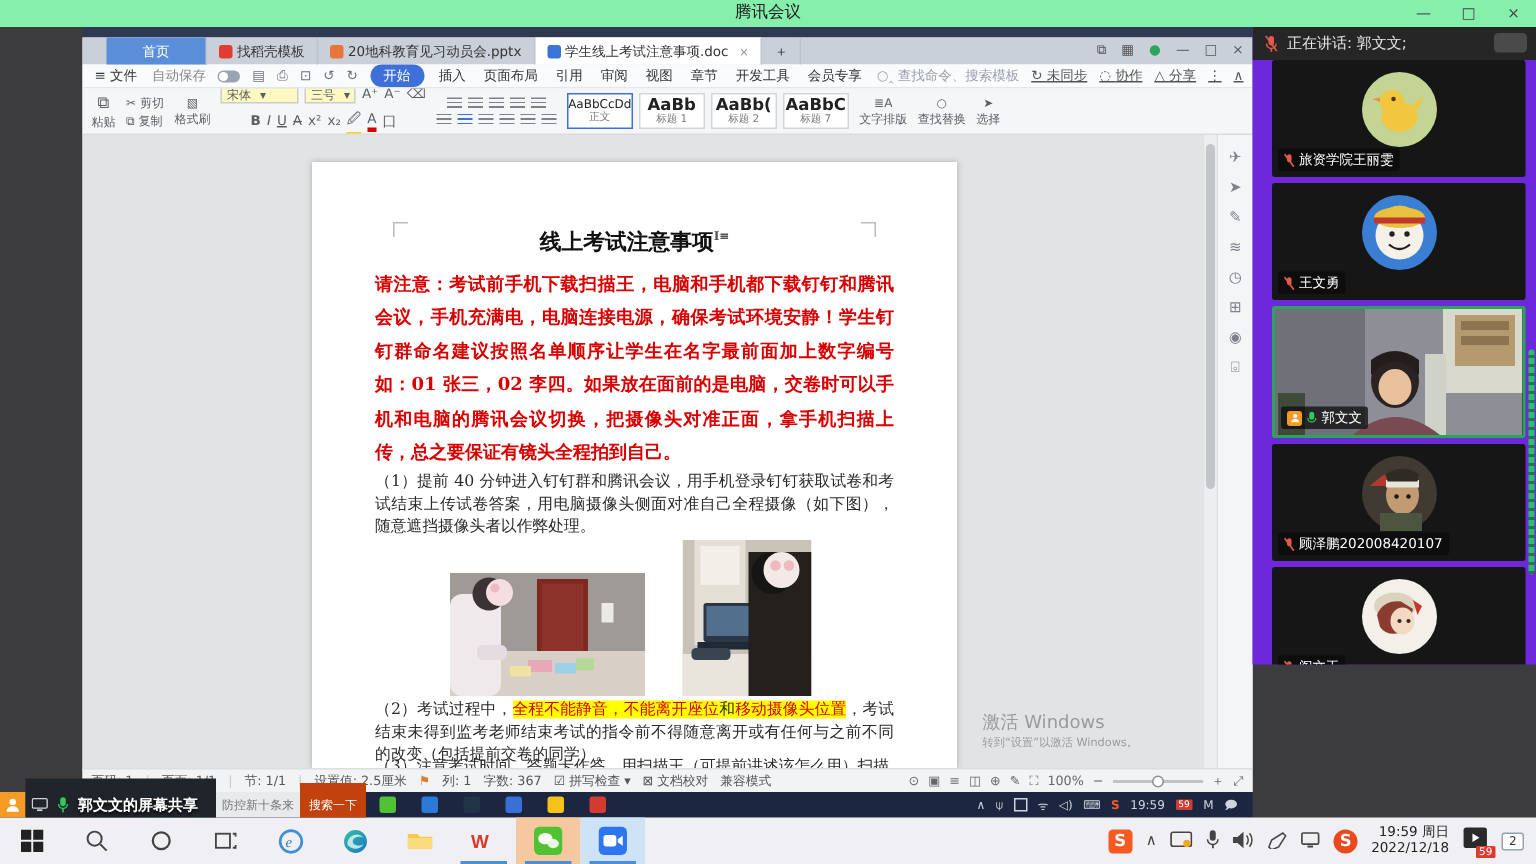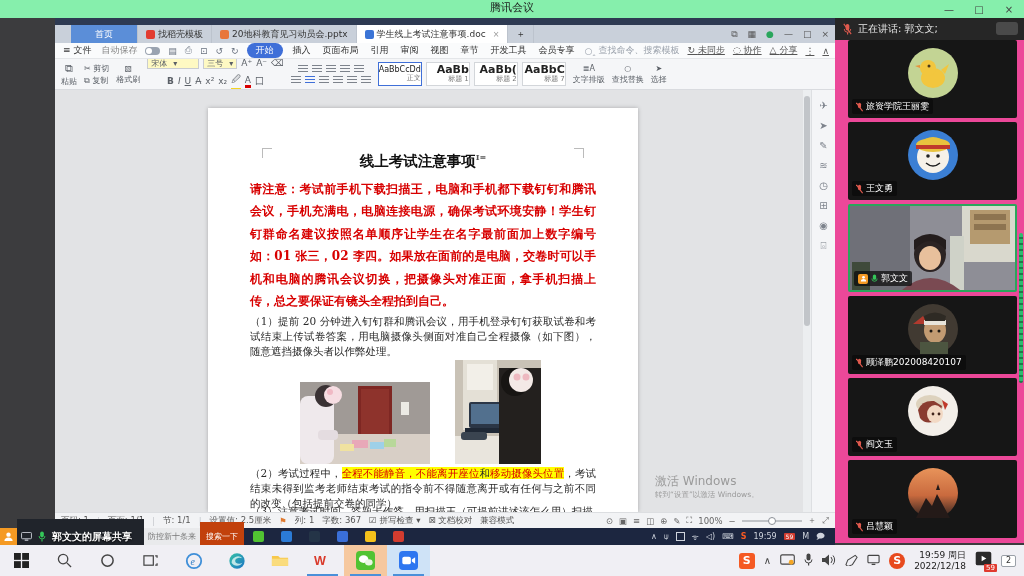--- a/index.html
+++ b/index.html
@@ -43,21 +43,21 @@
   .ribbon { height:31px; background:#f5f6f8; border-bottom:1px solid #d9dbdf; display:flex; align-items:center;
     padding:0 6px; gap:7px; font-size:8px; color:#5a5f66; white-space:nowrap; overflow:hidden; }
   .rgroup { display:flex; flex-direction:column; align-items:center; gap:1px; }
   .rrow { display:flex; align-items:center; gap:4px; }
   .fontbox { border:1px solid #c9ccd1; background:#fef9c3; padding:0 3px; height:11px; display:flex; align-items:center; gap:6px; }
   .fmt-b { font-weight:bold; font-size:9px; }
   .fmt { font-size:9px; }
   .lines { display:inline-block; width:10px; height:7px;
     background:repeating-linear-gradient(#7d838c 0 1px, transparent 1px 3px); }
   .stylecell { border:1px solid #d3d6da; background:#fff; width:44px; height:24px; display:flex;
-    flex-direction:column; align-items:flex-end; justify-content:center; line-height:1.1; }
+    flex-direction:column; align-items:center; justify-content:center; line-height:1.1; }
   .stylecell.sel { border-color:#3f6fd8; }
   .stylecell .sample { font-size:8px; color:#222; }
   .stylecell .sample.big { font-size:11px; font-weight:bold; }
   .stylecell .nm { font-size:7px; color:#777; }
   .vtool { display:flex; flex-direction:column; align-items:center; font-size:8px; gap:1px; }
 
   .docarea { position:absolute; left:0; top:65px; width:780px; height:422px; background:#e2e3e5; overflow:hidden; }
   .page { position:absolute; left:153px; top:18px; width:430px; height:404px; background:#fff;
     box-shadow:0 0 4px rgba(0,0,0,.25); overflow:hidden;
     font-family:"DejaVu Serif","Liberation Serif",serif; }
@@ -106,21 +106,21 @@
 
   
   .share-overlay { position:absolute; left:0; top:510px; height:17px; display:flex; align-items:center; z-index:5; }
   .so-person { width:17px; height:17px; background:#f59a23; display:flex; align-items:center; justify-content:center; }
   .so-dark { height:17px; background:#20242b; display:flex; align-items:center; padding:18px 4px; gap:6px; }
   .so-label { color:#fff; font-size:10px; font-weight:bold; padding-right:8px; text-shadow:0 1px 2px #000; }
   .so-popup { height:17px; background:#e9eaec; color:#777; font-size:8px; display:flex; align-items:center; padding:0 4px; }
   .so-btn { height:29px; background:#c2410c; color:#fff; font-size:8px; display:flex; align-items:center; padding:0 6px; }
 
   
-  .sidebar { position:absolute; right:0; top:0; width:189px; height:525px; background:#ec4899; overflow:hidden; }
+  .sidebar { position:absolute; right:0; top:0; width:189px; height:425px; background:#6d28d9; overflow:hidden; }
   .sb-head { height:22px; display:flex; align-items:center; gap:6px; padding:0 8px; color:#e8e8e8; font-size:10px;
     background:#262626; }
   .sb-logo { position:absolute; right:6px; top:4px; opacity:.45; display:flex; }
   .sb-logo i { width:13px; height:13px; background:#777; border-radius:3px; display:inline-block; margin-left:-4px; }
   .tiles { position:absolute; left:13px; right:7px; top:22px; display:flex; flex-direction:column; gap:4px; }
   .tile { position:relative; height:78px; background:#161616; border-radius:2px; overflow:hidden; }
   .tile.video { height:88px; border:2px solid #2aa65c; }
   .tile .av { position:absolute; left:50%; top:8px; transform:translateX(-50%); }
   .name-badge { position:absolute; left:4px; bottom:4px; background:rgba(10,10,10,.72); color:#fff;
     font-size:9px; display:flex; align-items:center; gap:3px; padding:1px 4px; border-radius:2px; max-width:160px;
@@ -315,21 +315,21 @@
         </div>
 
         <div class="docarea">
           <div class="page">
             <div class="crop tl"></div>
             <div class="crop tr"></div>
             <div class="doc-title">
               <span>线上考试注意事项</span><span class="mark">Ⅰ≡</span>
             </div>
             <div class="red-para">请注意：考试前手机下载扫描王，电脑和手机都下载钉钉和腾讯会议，手机充满电，电脑连接电源，确保考试环境安静！学生钉钉群命名建议按照名单顺序让学生在名字最前面加上数字编号如：01 张三，02 李四。如果放在面前的是电脑，交卷时可以手机和电脑的腾讯会议切换，把摄像头对准正面，拿手机扫描上传，总之要保证有镜头全程拍到自己。</div>
-            <div class="p1">（1）提前 20 分钟进入钉钉群和腾讯会议，用手机登录钉钉获取试卷和考试结束上传试卷答案，用电脑摄像头侧面对准自己全程摄像（如下图），随意遮挡摄像头者以作弊处理。</div>
+            <div class="p1">（1）提前 40 分钟进入钉钉群和腾讯会议，用手机登录钉钉获取试卷和考试结束上传试卷答案，用电脑摄像头侧面对准自己全程摄像（如下图），随意遮挡摄像头者以作弊处理。</div>
 
             <div class="photos">
               <svg class="photoL" viewBox="0 0 130 82">
                 <rect width="130" height="82" fill="#a09a96"></rect>
                 <rect x="58" y="4" width="34" height="78" fill="#7e2723"></rect>
                 <rect x="61" y="7" width="28" height="72" fill="#8e332c"></rect>
                 <rect x="101" y="20" width="8" height="13" fill="#eceae4"></rect>
                 <rect x="0" y="52" width="130" height="30" fill="#d8cfc6"></rect>
                 <rect x="52" y="58" width="16" height="8" fill="#e8a8b8"></rect>
                 <rect x="70" y="60" width="14" height="7" fill="#9ed0e8"></rect>

